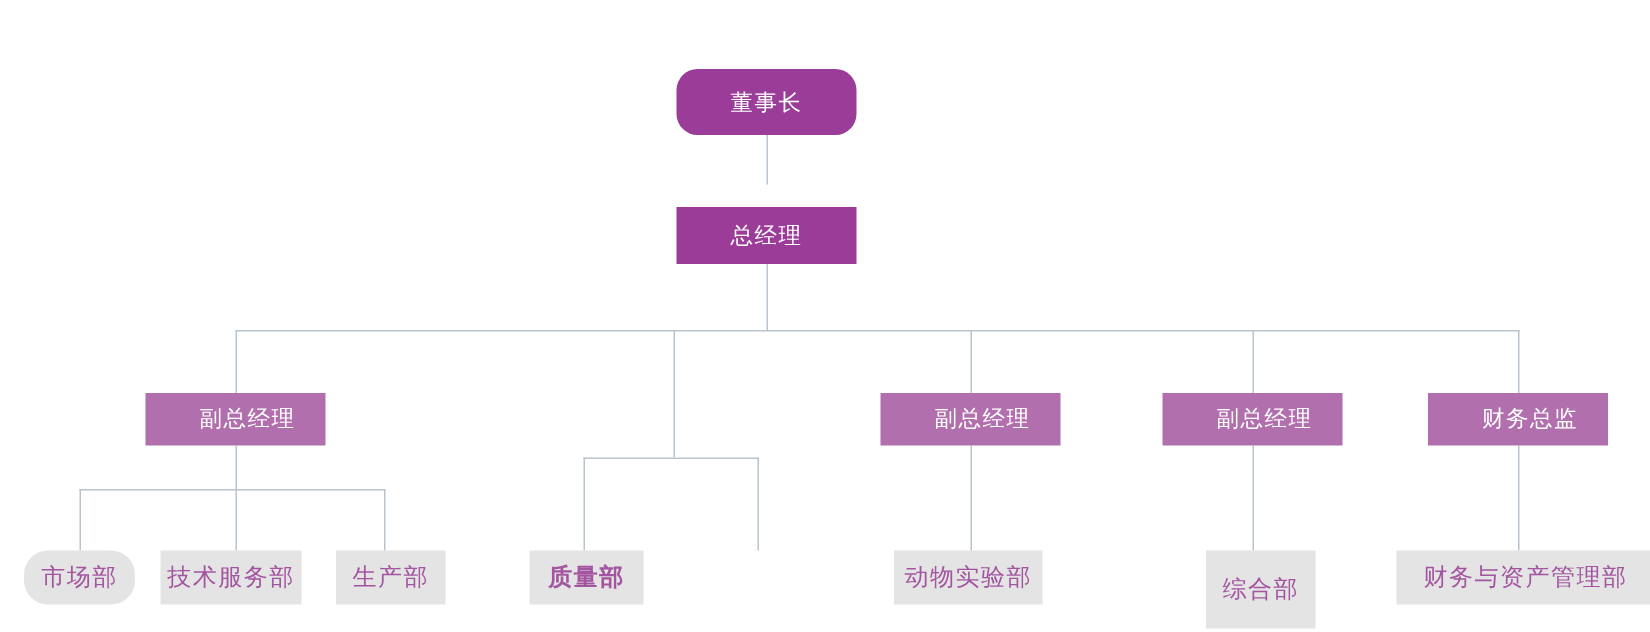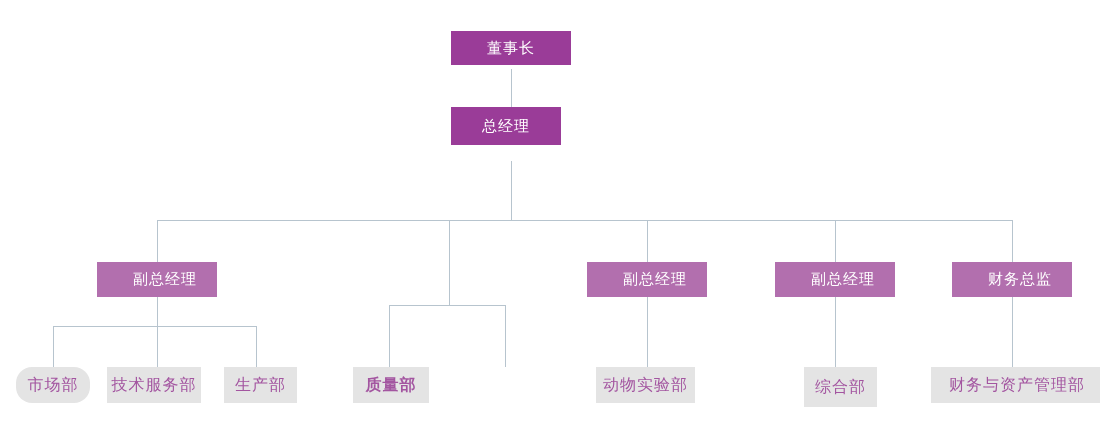--- a/index.html
+++ b/index.html
@@ -60,26 +60,26 @@
     <div class="connector" style="left: 53px; top: 326px; width: 204px; height: 1px;"></div>
     <div class="connector" style="left: 53px; top: 326px; width: 1px; height: 41px;"></div>
     <div class="connector" style="left: 157px; top: 326px; width: 1px; height: 41px;"></div>
     <div class="connector" style="left: 256px; top: 326px; width: 1px; height: 41px;"></div>
     <div class="connector" style="left: 389px; top: 305px; width: 117px; height: 1px;"></div>
     <div class="connector" style="left: 389px; top: 305px; width: 1px; height: 62px;"></div>
     <div class="connector" style="left: 505px; top: 305px; width: 1px; height: 62px;"></div>
     <div class="connector" style="left: 647px; top: 297px; width: 1px; height: 70px;"></div>
     <div class="connector" style="left: 835px; top: 297px; width: 1px; height: 70px;"></div>
     <div class="connector" style="left: 1012px; top: 297px; width: 1px; height: 70px;"></div>
-    <div class="node executive" style="left: 451px; top: 31px; width: 120px; height: 34px;">董事长</div>
-    <div class="node executive" style="left: 451px; top: 107px; width: 110px; height: 38px;">总经理</div>
+    <div class="node executive" style="left: 451px; top: 46px; width: 120px; height: 44px; border-radius: 14px;">董事长</div>
+    <div class="node executive" style="left: 451px; top: 138px; width: 120px; height: 38px;">总经理</div>
     <div class="node manager" style="left: 97px; top: 262px; width: 120px; height: 35px;">副总经理</div>
     <div class="node manager" style="left: 587px; top: 262px; width: 120px; height: 35px;">副总经理</div>
     <div class="node manager" style="left: 775px; top: 262px; width: 120px; height: 35px;">副总经理</div>
     <div class="node manager" style="left: 952px; top: 262px; width: 120px; height: 35px;">财务总监</div>
     <div class="node department" style="left: 16px; top: 367px; width: 74px; height: 36px; border-radius: 16px;">市场部</div>
     <div class="node department" style="left: 107px; top: 367px; width: 94px; height: 36px;">技术服务部</div>
     <div class="node department" style="left: 224px; top: 367px; width: 73px; height: 36px;">生产部</div>
     <div class="node department" style="left: 353px; top: 367px; width: 76px; height: 36px; font-weight: bold;">质量部</div>
     <div class="node department" style="left: 596px; top: 367px; width: 99px; height: 36px;">动物实验部</div>
-    <div class="node department" style="left: 804px; top: 367px; width: 73px; height: 40px;">综合部</div>
+    <div class="node department" style="left: 804px; top: 367px; width: 73px; height: 52px;">综合部</div>
     <div class="node department" style="left: 931px; top: 367px; width: 172px; height: 36px;">财务与资产管理部</div>
   </div>
 
 </body></html>

